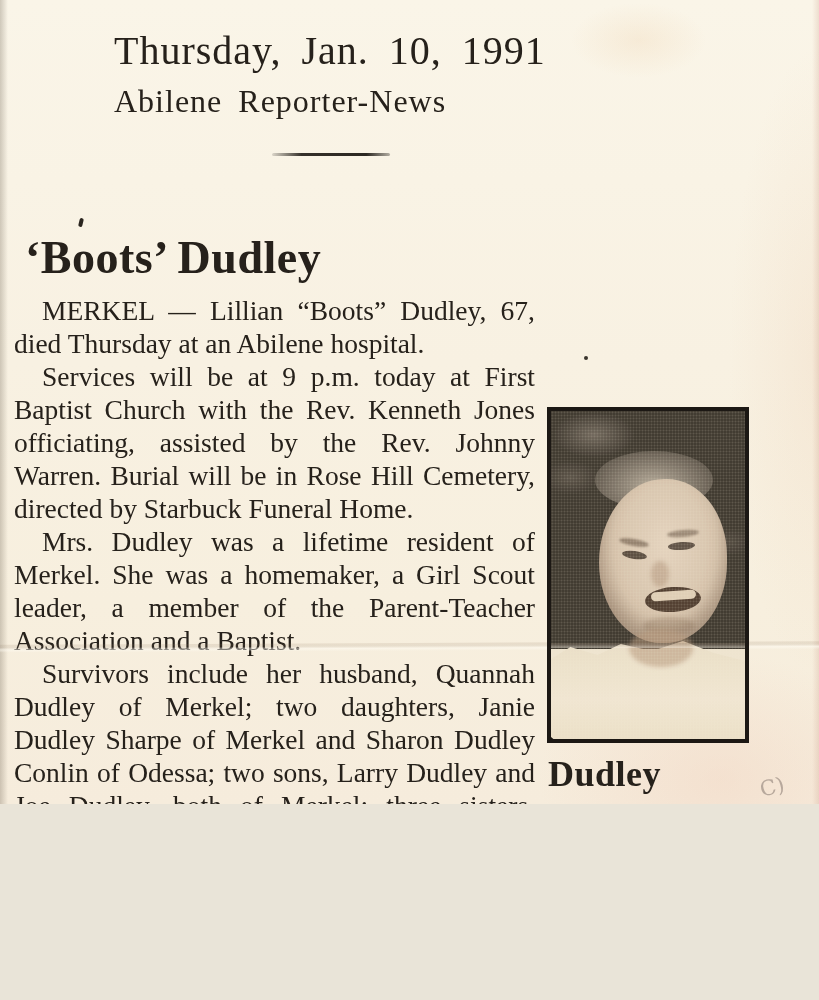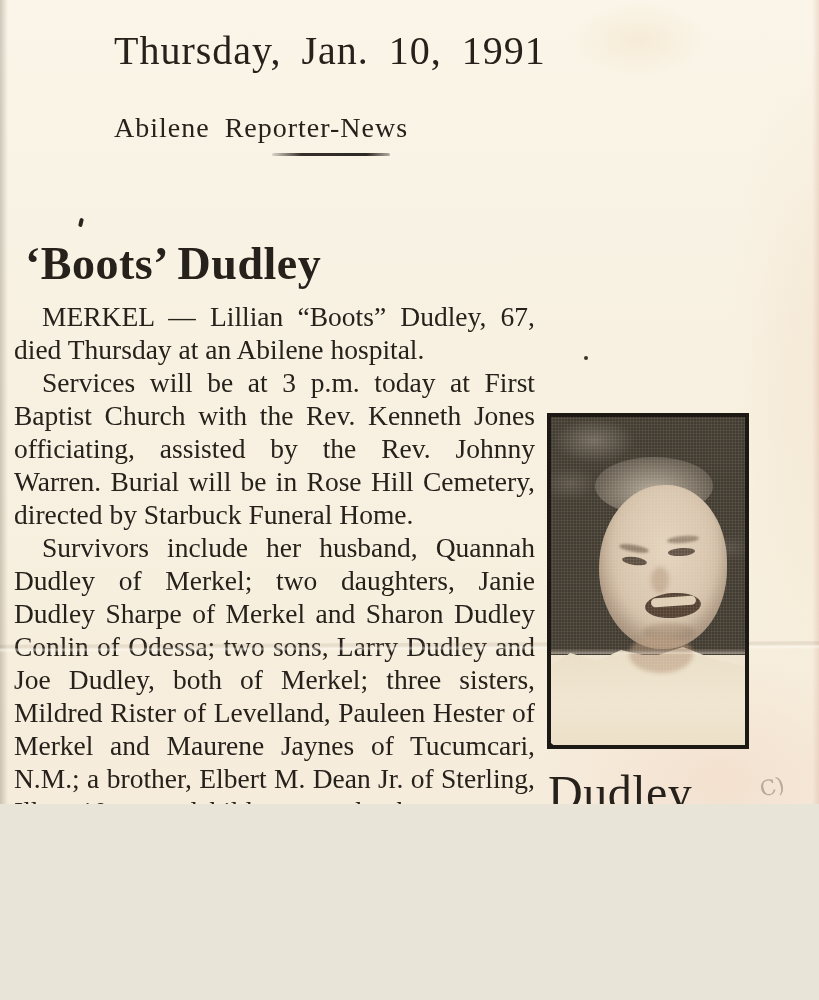--- a/index.html
+++ b/index.html
@@ -16,31 +16,31 @@
       linear-gradient(180deg,#faf5e8 0%,#f8f1e2 45%,#f7efde 75%,#f6ecdc 100%);
   }
   
   .edge-left{position:absolute;left:0;top:0;width:8px;height:100%;
     background:linear-gradient(90deg,rgba(95,84,68,0.28),rgba(95,84,68,0.0));}
   .edge-right{position:absolute;right:0;top:0;width:7px;height:100%;
     background:linear-gradient(270deg,rgba(205,160,140,0.28),rgba(205,160,140,0.0));}
   
   .masthead{position:absolute;left:114px;top:26px;white-space:nowrap;}
   .masthead .date{font-size:40px;line-height:50px;word-spacing:9px;letter-spacing:1px;}
-  .masthead .pub{font-size:28px;line-height:50px;word-spacing:7px;letter-spacing:1px;margin-top:27px;}
+  .masthead .pub{font-size:32px;line-height:50px;word-spacing:7px;letter-spacing:1px;}
   .masthead-rule{position:absolute;left:272px;top:153px;width:118px;height:3px;
     background:linear-gradient(90deg,rgba(47,42,36,0.15),#35302a 25%,#2c2822 80%,rgba(47,42,36,0.35));
     border-radius:2px;}
   
   .ink-speck-a{position:absolute;left:79px;top:218px;width:4px;height:9px;border-radius:2px;
     background:#2a251f;transform:rotate(14deg);}
   .ink-speck-b{position:absolute;left:584px;top:356px;width:4px;height:4px;border-radius:50%;
     background:#3a342c;}
   
-  .article{position:absolute;left:14px;top:240px;width:778px;}
+  .article{position:absolute;left:14px;top:234px;width:778px;}
   .headline{margin:0 0 12px 11px;font-size:46px;line-height:48px;font-weight:bold;
     letter-spacing:0.5px;}
   .body{font-size:27.5px;line-height:33px;text-align:justify;hyphens:manual;}
   .body p{margin:0;text-indent:28px;}
   
   .figure{float:right;width:257px;margin:113px 0 0 0;}
   .photo-frame{width:194px;height:328px;margin-left:12px;margin-right:43px;
     border:4px solid #1c1814;position:relative;overflow:hidden;background:#efe6d3;z-index:2;}
   .ph-bg{position:absolute;left:0;top:0;width:100%;height:238px;background:
       radial-gradient(ellipse 55px 30px at 22% 10%, rgba(150,140,128,0.55), transparent 75%),
@@ -75,21 +75,21 @@
     background:rgba(178,148,120,0.55);filter:blur(2px);}
   .ph-crease{position:absolute;left:0;top:232px;width:100%;height:5px;
     background:linear-gradient(180deg,rgba(95,78,60,0.25),rgba(255,250,240,0.45));}
   .ph-halftone{position:absolute;left:0;top:0;width:100%;height:100%;
     background-image:radial-gradient(circle, rgba(246,238,220,0.16) 0.7px, transparent 1.2px);
     background-size:3px 3px;}
   .ph-tone{position:absolute;left:0;top:0;width:100%;height:100%;
     background:rgba(224,200,168,0.08);}
   .corner-mark{position:absolute;left:-8px;bottom:-7px;width:10px;height:10px;background:#1c1814;
     transform:rotate(40deg);}
-  .caption{margin:24px 0 0 13px;font-size:48px;line-height:40px;font-weight:normal;letter-spacing:0.5px;}
+  .caption{margin:11px 0 0 13px;font-size:36px;line-height:40px;font-weight:bold;letter-spacing:0.5px;}
   
   .fold-crease{position:absolute;left:0;top:643px;width:100%;height:8px;z-index:1;
     transform:rotate(-0.25deg);
     background:linear-gradient(180deg,rgba(150,125,100,0.16) 0%,rgba(120,100,80,0.12) 35%,rgba(255,252,244,0.5) 65%,rgba(255,252,244,0) 100%);}
   
   .pencil-mark{position:absolute;left:760px;top:775px;font-size:21px;color:#b7a89c;
     transform:rotate(-14deg);font-family:"DejaVu Serif",serif;}
 </style>
 </head>
 <body>
@@ -129,21 +129,22 @@
           <div class="ph-neck"></div>
           <div class="ph-crease"></div>
           <div class="ph-halftone"></div>
           <div class="ph-tone"></div>
           <div class="corner-mark"></div>
         </div>
         <figcaption class="caption">Dudley</figcaption>
       </figure>
 
       <p>MERKEL — Lillian “Boots” Dudley, 67, died Thursday at an Abilene hospital.</p>
-      <p>Services will be at 3 p.m. today at First Baptist Church with the Rev. Kenneth Jones officiating, assisted by the Rev. Johnny Warren. Burial will be in Rose Hill Cemetery, directed by Starbuck Funeral Home.</p>
+      <p>Services will be at 9 p.m. today at First Baptist Church with the Rev. Kenneth Jones officiating, assisted by the Rev. Johnny Warren. Burial will be in Rose Hill Cemetery, directed by Starbuck Funeral Home.</p>
+      <p>Mrs. Dudley was a lifetime resident of Merkel. She was a homemaker, a Girl Scout leader, a member of the Parent-Teacher Association and a Bap­tist.</p>
       <p>Survivors include her husband, Quannah Dudley of Merkel; two daugh­ters, Janie Dudley Sharpe of Merkel and Sharon Dudley Conlin of Odessa; two sons, Larry Dudley and Joe Dudley, both of Merkel; three sisters, Mildred Rister of Levelland, Pauleen Hester of Merkel and Maurene Jaynes of Tucum­cari, N.M.; a brother, Elbert M. Dean Jr. of Sterling, Ill.; 10 grandchildren; and three great-grandchildren.</p>
     </div>
   </article>
 
   <div class="fold-crease"></div>
   <div class="pencil-mark">C)</div>
 
 </div>
 
 </body></html>

